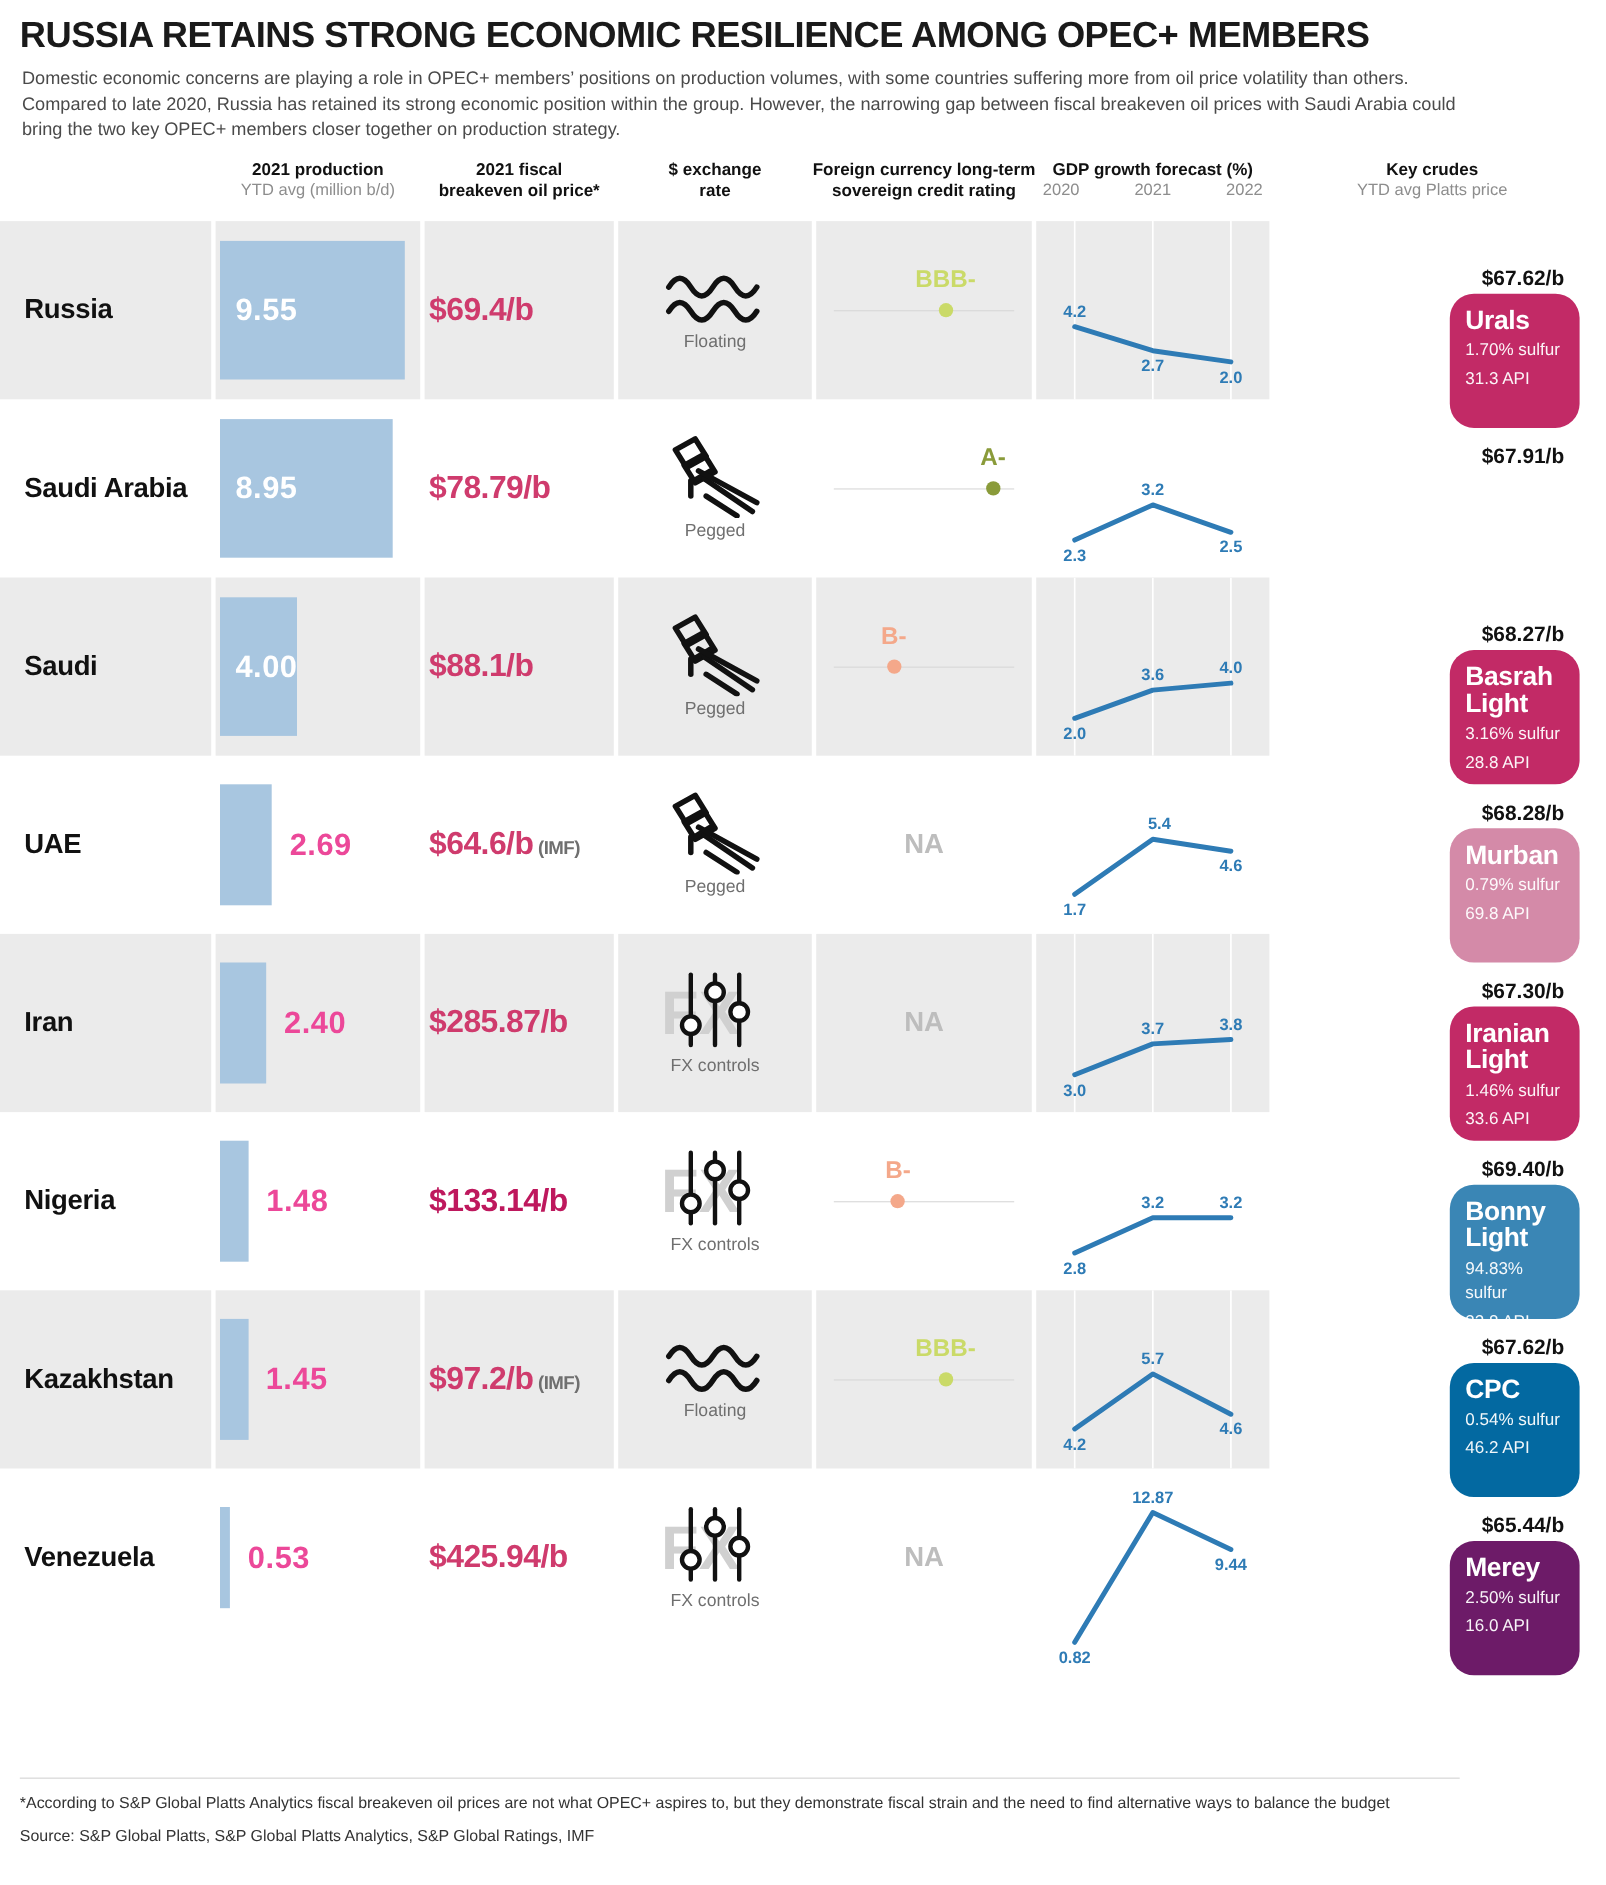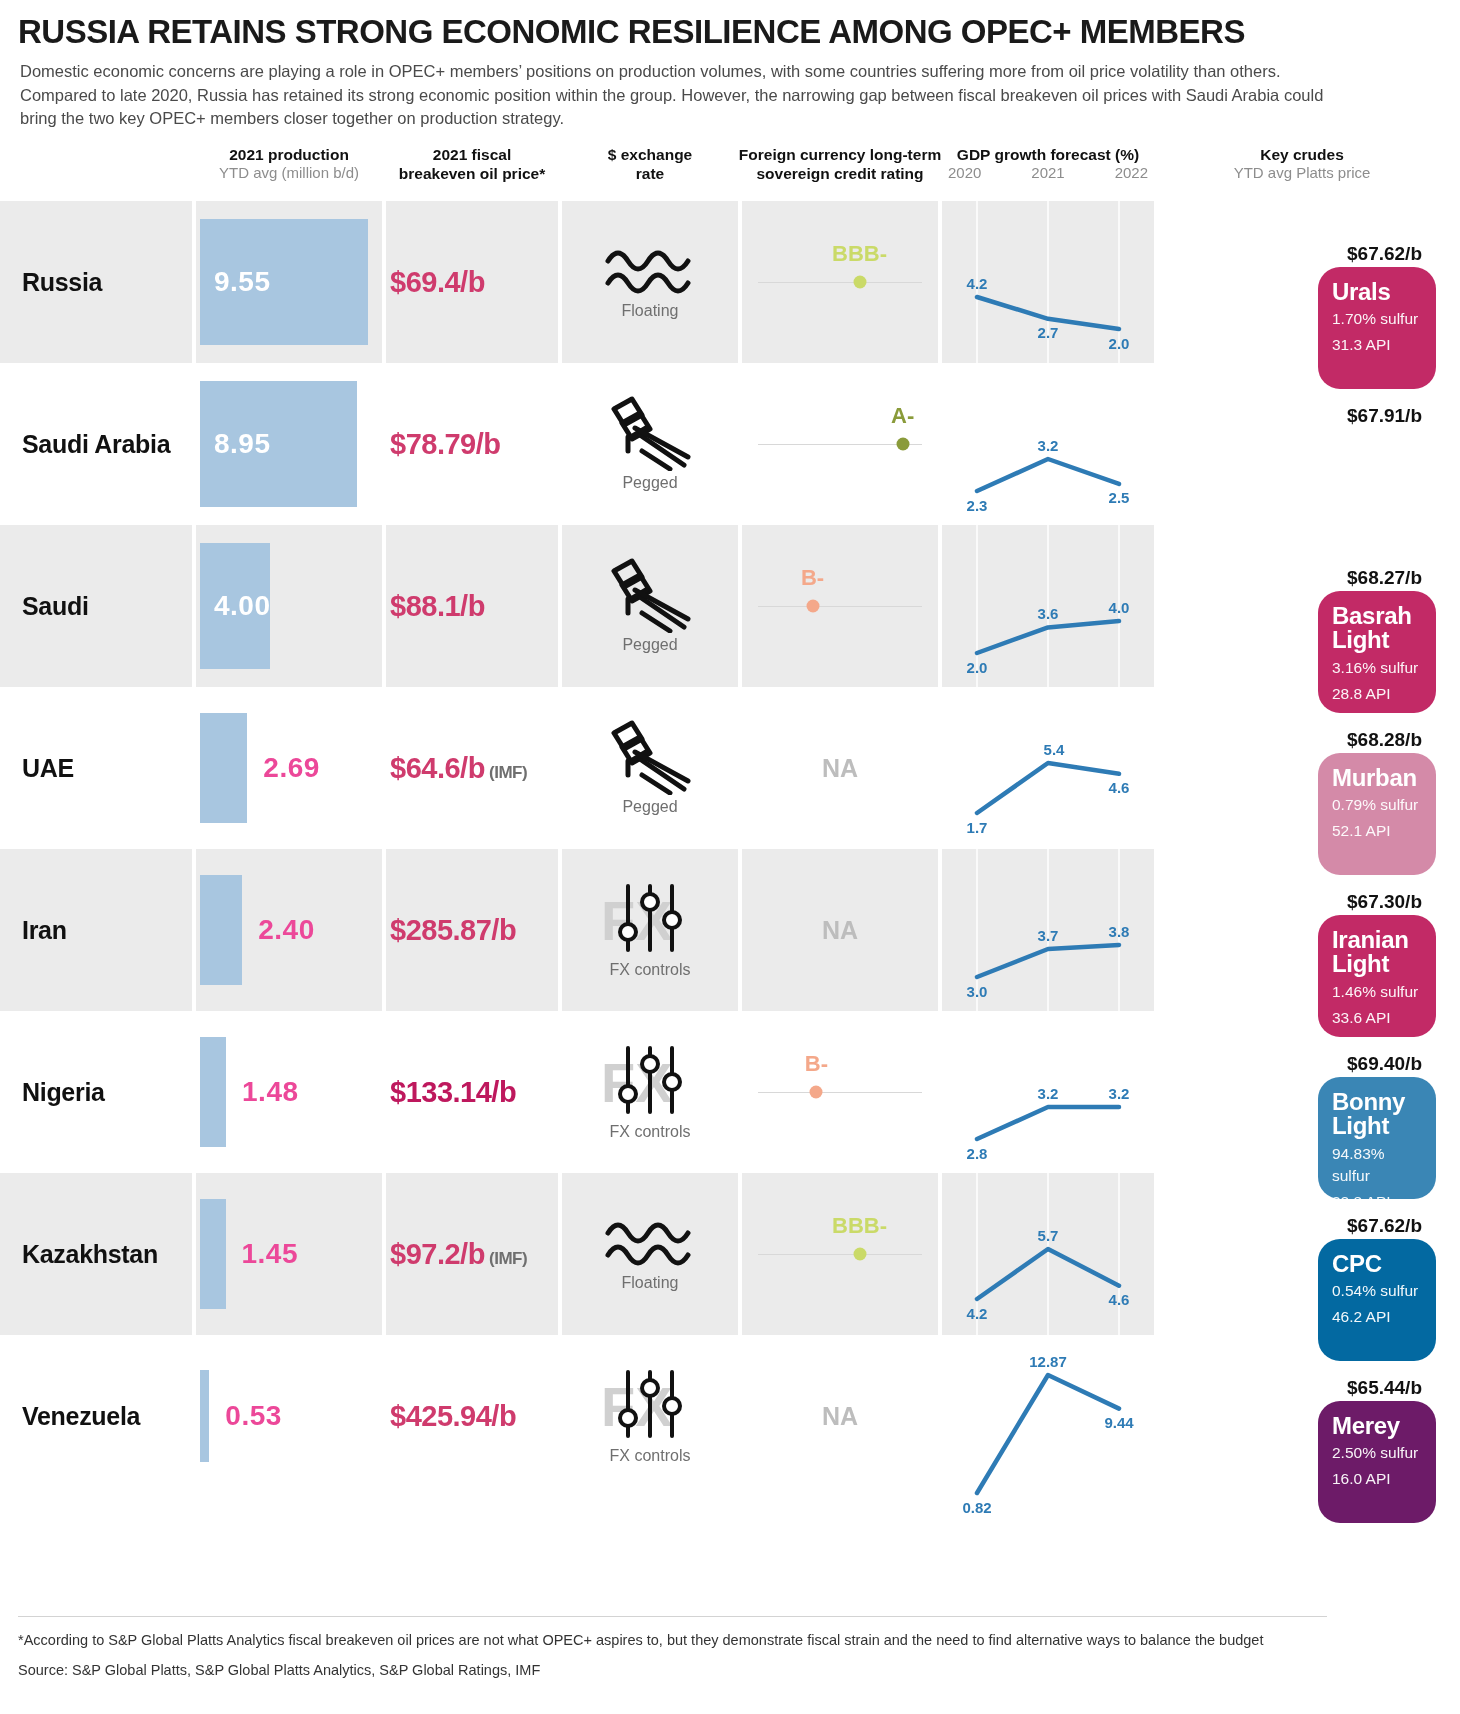--- a/index.html
+++ b/index.html
@@ -338,21 +338,21 @@
           </svg>
           <div class="gdplabel" style="left: 35px; top: 132px; color: rgb(46, 123, 181);">1.7</div>
           <div class="gdplabel" style="left: 106px; top: 54px; color: rgb(46, 123, 181); padding-left: 12px;">5.4</div>
           <div class="gdplabel" style="left: 177px; top: 92.8108px; color: rgb(46, 123, 181);">4.6</div>
         </div>
         <div class="crudecell">
           <div class="crudeprice">$68.28/b</div>
           <div class="cruderect" style="background: rgb(212, 138, 168);">
             <div class="crude-name">Murban</div>
             <div class="crude-sub">0.79% sulfur</div>
-            <div class="crude-sub">52.1 API</div>
+            <div class="crude-sub">69.8 API</div>
           </div>
         </div>
       </div>
       <div class="row alt">
         <div class="cellbg c-country"></div>
         <div class="cellbg c-prod"></div>
         <div class="cellbg c-bre"></div>
         <div class="cellbg c-fx"></div>
         <div class="cellbg c-rate"></div>
         <div class="cellbg c-gdp"></div>

